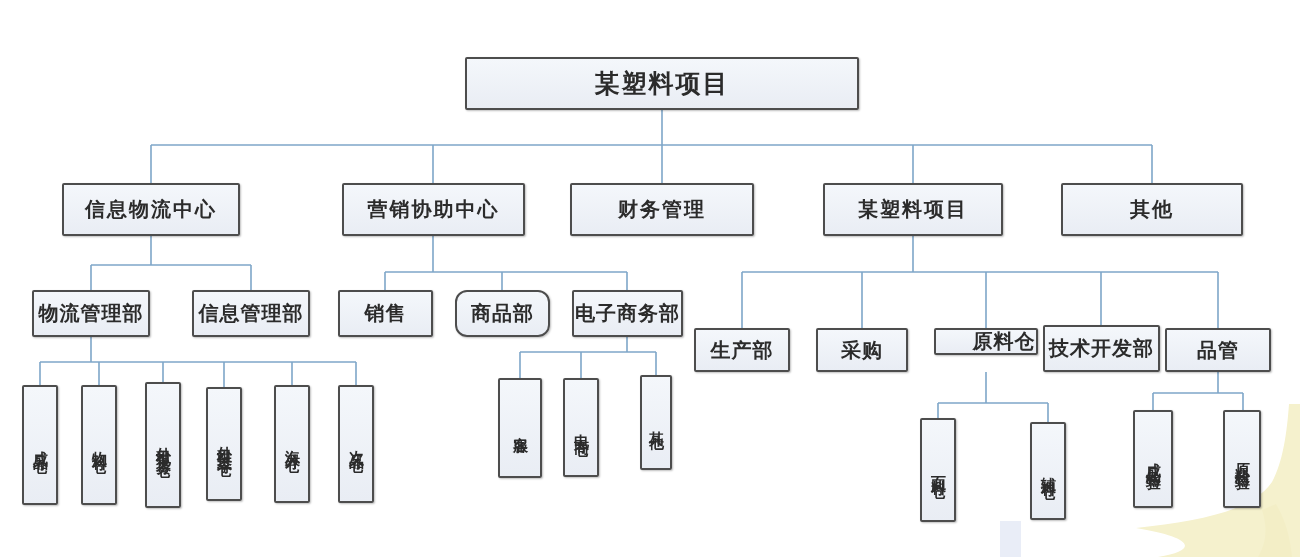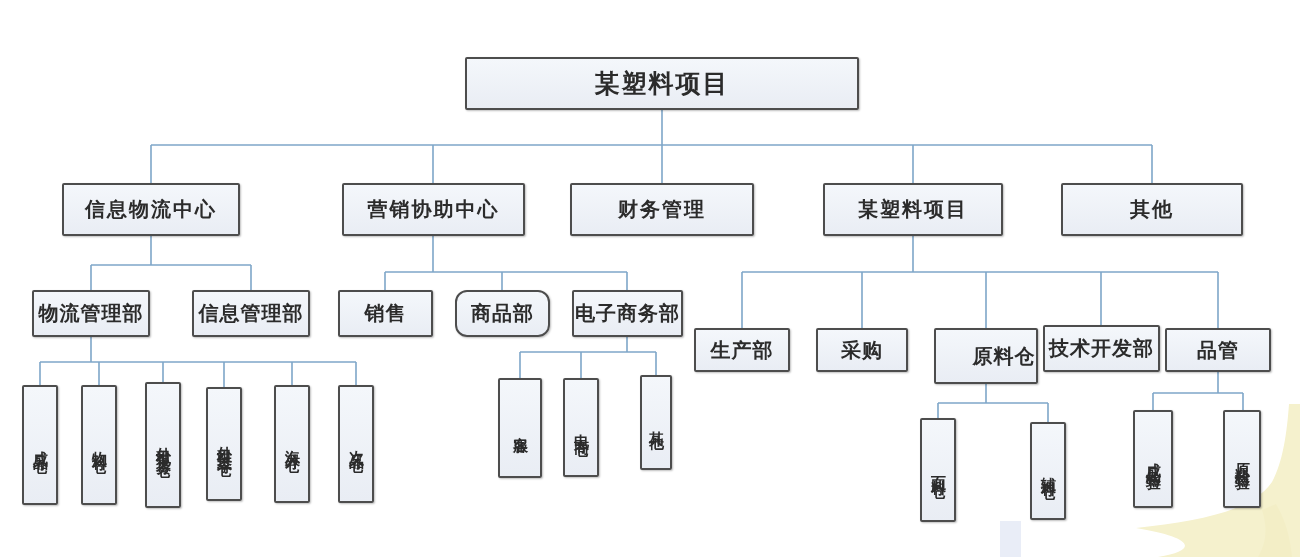--- a/index.html
+++ b/index.html
@@ -125,21 +125,21 @@
   <div class="node lvl3" style="left:572px;top:290px;width:111px;height:47px;">
     <span>电子商务部</span>
   </div>
 
   <div class="node lvl3" style="left:694px;top:328px;width:96px;height:44px;">
     <span>生产部</span>
   </div>
   <div class="node lvl3" style="left:816px;top:328px;width:92px;height:44px;">
     <span>采购</span>
   </div>
-  <div class="node lvl3" style="left:934px;top:328px;width:104px;height:56px;padding-left:36px;">
+  <div class="node lvl3" style="left:934px;top:328px;width:104px;height:27px;padding-left:36px;">
     <span>原料仓</span>
   </div>
   <div class="node lvl3" style="left:1043px;top:325px;width:117px;height:47px;">
     <span>技术开发部</span>
   </div>
   <div class="node lvl3" style="left:1165px;top:328px;width:106px;height:44px;">
     <span>品管</span>
   </div>
 
   <div class="node vnode" style="left:22px;top:385px;width:36px;height:120px;">

